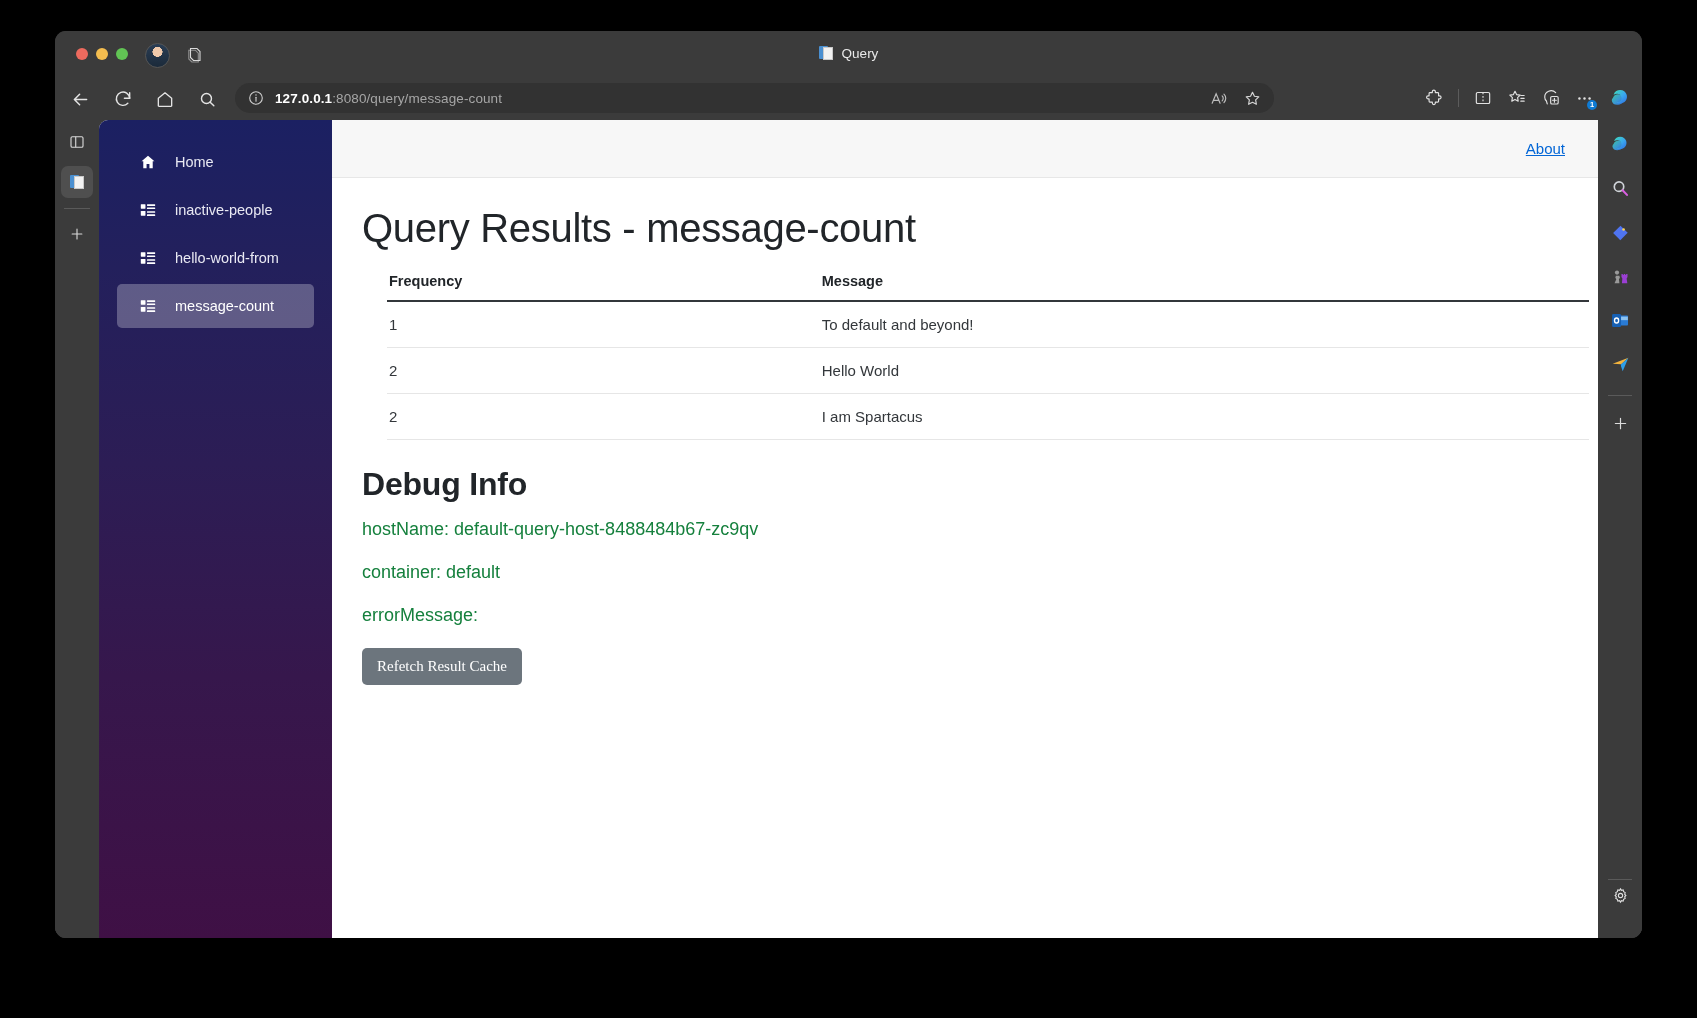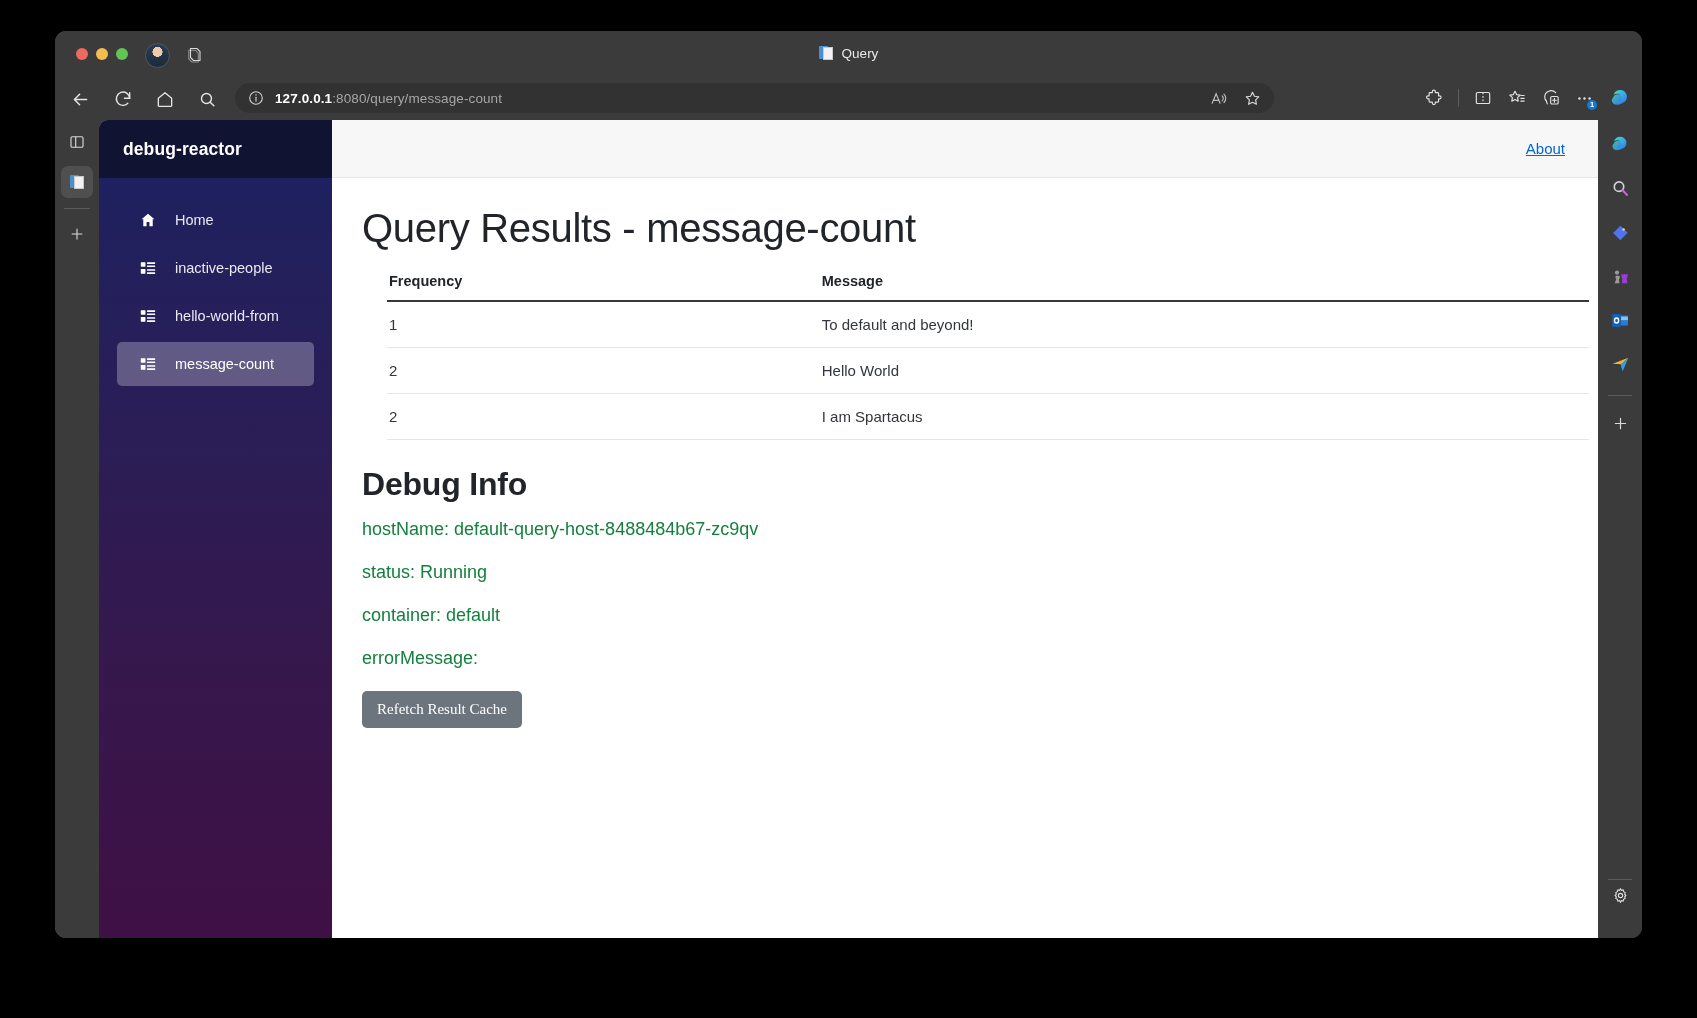--- a/index.html
+++ b/index.html
@@ -501,21 +501,20 @@
       <div class="vt-item">
         <svg viewBox="0 0 24 24" width="18" height="18" fill="none" stroke="currentColor" stroke-width="1.5" stroke-linecap="round">
           <path d="M12 5.5v13M5.5 12h13"></path>
         </svg>
       </div>
     </div>
 
     <div id="page">
 
       <div id="app-sidebar">
-        <div id="app-brand">debug-reactor</div>
         <nav id="app-nav">
 
           <a class="nav-item">
             <span class="nav-icon">
               <svg viewBox="0 0 24 24" width="18" height="18" fill="currentColor">
                 <path d="M12 3.6 3.4 11h2.3v9.2h4.4v-5.6h3.8v5.6h4.4V11h2.3z"></path>
               </svg>
             </span>
             <span>Home</span>
           </a>
@@ -593,21 +592,20 @@
               </tr>
               <tr>
                 <td>2</td>
                 <td class="col-msg">I am Spartacus</td>
               </tr>
             </tbody>
           </table>
 
           <h2 id="debug-heading">Debug Info</h2>
           <p class="debug-line">hostName: default-query-host-8488484b67-zc9qv</p>
-          <p class="debug-line">status: Running</p>
           <p class="debug-line">container: default</p>
           <p class="debug-line">errorMessage:</p>
 
           <button id="refetch-button">Refetch Result Cache</button>
 
         </div>
       </div>
     </div>
 
     <div id="edge-sidebar">

